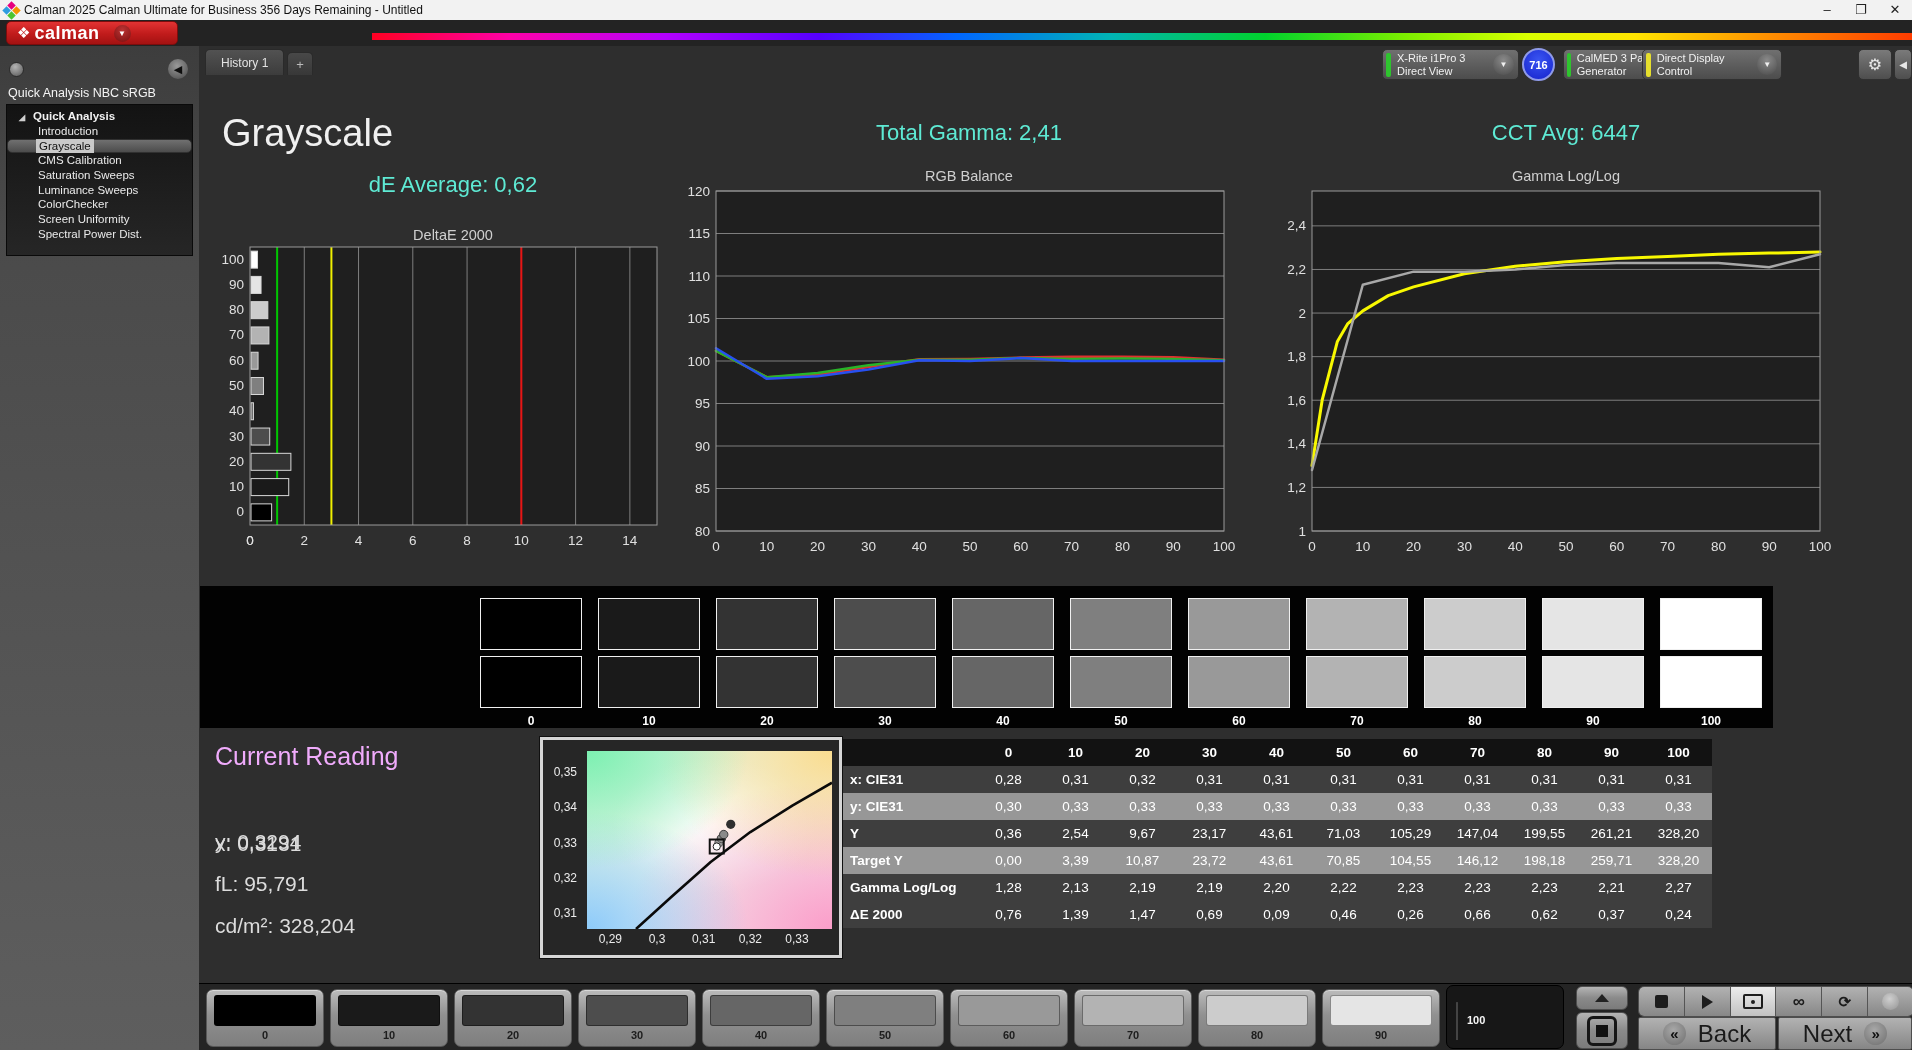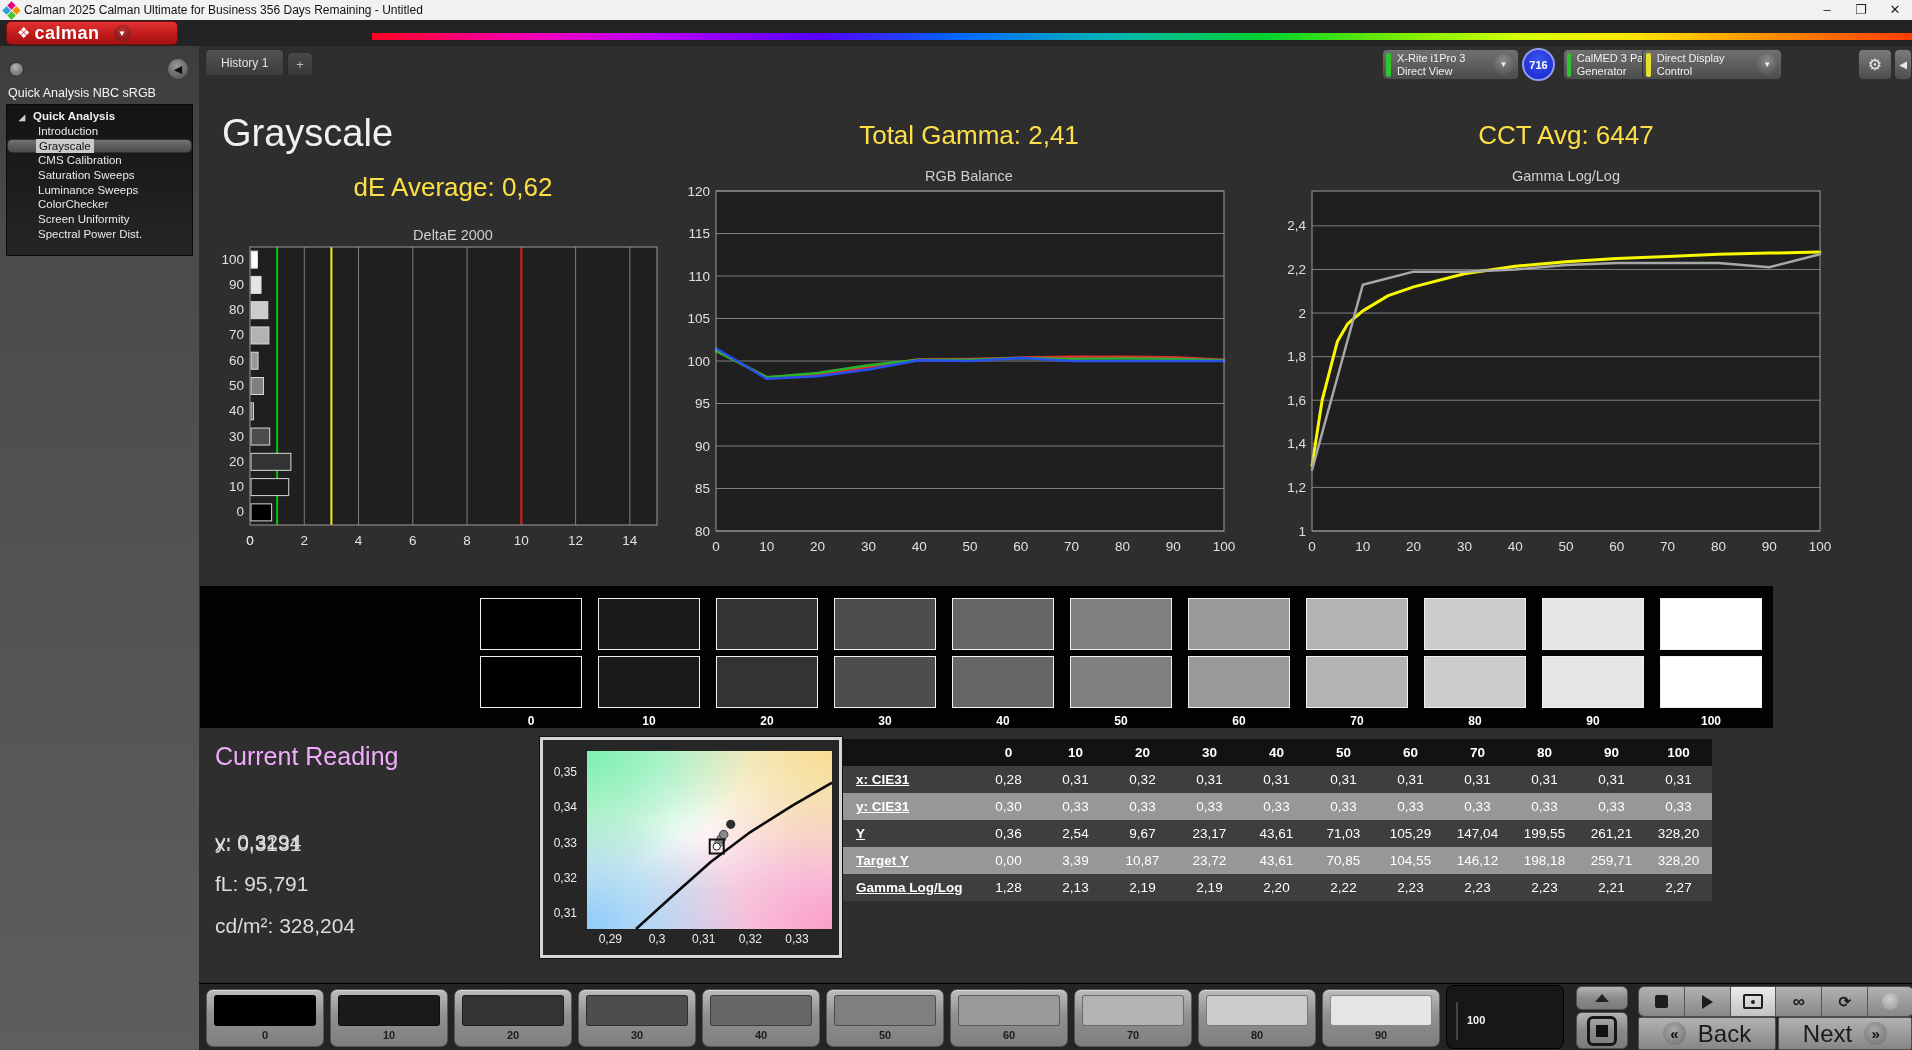--- a/index.html
+++ b/index.html
@@ -65,21 +65,21 @@
   .tree{left:6px;top:104px;width:187px;height:152px;background:linear-gradient(180deg,#131313,#262626);
         border:1px solid #0a0a0a;box-sizing:border-box;padding-top:4px;}
   .tree-root{font-size:11.5px;font-weight:bold;color:#f2f2f2;padding-left:26px;height:15px;line-height:15px;position:relative;}
   .tree-root .tw{position:absolute;left:12px;top:1px;font-size:8px;color:#cfcfcf;}
   .tree-item{font-size:11.5px;color:#eaeaea;padding-left:28px;height:14.7px;line-height:14.7px;white-space:nowrap;}
   .tree-item .lbl{padding:0 3px;}
   .tree-item.sel .lbl{background:#c9c9c9;color:#101010;}
 
   
   .h-grayscale{left:222px;top:112px;font-size:38px;color:#f0f0f0;}
-  .h-sub{font-size:26px;color:#fde047;text-align:center;width:400px;}
+  .h-sub{font-size:22px;color:#5eead4;text-align:center;width:400px;}
   .h-charttitle{font-size:14.5px;color:#cfcfcf;text-align:center;width:400px;}
 
   svg text{font-family:"Liberation Sans",sans-serif;}
 
   
   .strip{left:200px;top:586px;width:1573px;height:142px;background:#020202;}
   .vlabel{width:60px;text-align:center;font-size:12px;font-weight:bold;color:#fff;transform:rotate(-90deg);}
   .swatch{position:absolute;width:102px;height:52px;border:1px solid #f0f0f0;box-sizing:border-box;}
   .strip-lbl{position:absolute;width:102px;top:128px;text-align:center;font-size:12px;font-weight:bold;color:#fff;}
 
@@ -98,21 +98,21 @@
       radial-gradient(140% 140% at 100% 100%,rgba(252,145,195,.85) 0%, rgba(252,145,195,0) 60%),
       radial-gradient(60% 55% at 52% 42%,   rgba(255,255,255,.95) 0%, rgba(255,255,255,0) 70%),
       linear-gradient(135deg,#cef2da 0%,#eef5ee 48%,#f6e7ee 100%);}
   .cie-ytick{position:absolute;right:262px;width:36px;text-align:right;font-size:12px;color:#ececec;}
   .cie-xtick{position:absolute;top:192px;width:40px;text-align:center;font-size:12px;color:#ececec;}
 
   
   .dtable{left:843px;top:739px;}
   .trow{display:flex;}
   .tcell{box-sizing:border-box;font-size:13.5px;color:#fff;display:flex;align-items:center;justify-content:center;}
-  .tlabel{width:132px;justify-content:flex-start;padding-left:13px;font-weight:bold;text-decoration:underline;}
+  .tlabel{width:132px;justify-content:flex-start;padding-left:7px;font-weight:bold;}
   .tval{width:67px;}
   .thead{background:#121212;height:27px;font-weight:bold;}
   .rdark{background:#3e3e3e;height:27px;}
   .rlight{background:#979797;height:27px;}
 
   
   .bottombar{left:199px;top:983px;width:1713px;height:67px;background:#242424;border-top:1px solid #000;box-sizing:border-box;}
   .patch-btn{position:absolute;width:118px;height:58px;top:5px;border-radius:7px;
              background:linear-gradient(180deg,#bcbcbc,#909090 45%,#7e7e7e);
              border:1px solid #585858;box-sizing:border-box;box-shadow:inset 0 1px 0 #d8d8d8;}
@@ -499,20 +499,34 @@
       <div class="tcell tval">2,19</div>
       <div class="tcell tval">2,19</div>
       <div class="tcell tval">2,20</div>
       <div class="tcell tval">2,22</div>
       <div class="tcell tval">2,23</div>
       <div class="tcell tval">2,23</div>
       <div class="tcell tval">2,23</div>
       <div class="tcell tval">2,21</div>
       <div class="tcell tval">2,27</div>
     </div>
+    <div class="trow rdark">
+      <div class="tcell tlabel">ΔE 2000</div>
+      <div class="tcell tval">0,76</div>
+      <div class="tcell tval">1,39</div>
+      <div class="tcell tval">1,47</div>
+      <div class="tcell tval">0,69</div>
+      <div class="tcell tval">0,09</div>
+      <div class="tcell tval">0,46</div>
+      <div class="tcell tval">0,26</div>
+      <div class="tcell tval">0,66</div>
+      <div class="tcell tval">0,62</div>
+      <div class="tcell tval">0,37</div>
+      <div class="tcell tval">0,24</div>
+    </div>
   </div>
 
 <div class="abs bottombar">
   <div id="patch-buttons">
       <div class="patch-btn" style="left: 7px;">
         <div class="patch" style="background: rgb(0, 0, 0);"></div>
         <div class="plbl">0</div>
       </div>
       <div class="patch-btn" style="left: 131px;">
         <div class="patch" style="background: rgb(26, 26, 26);"></div>

